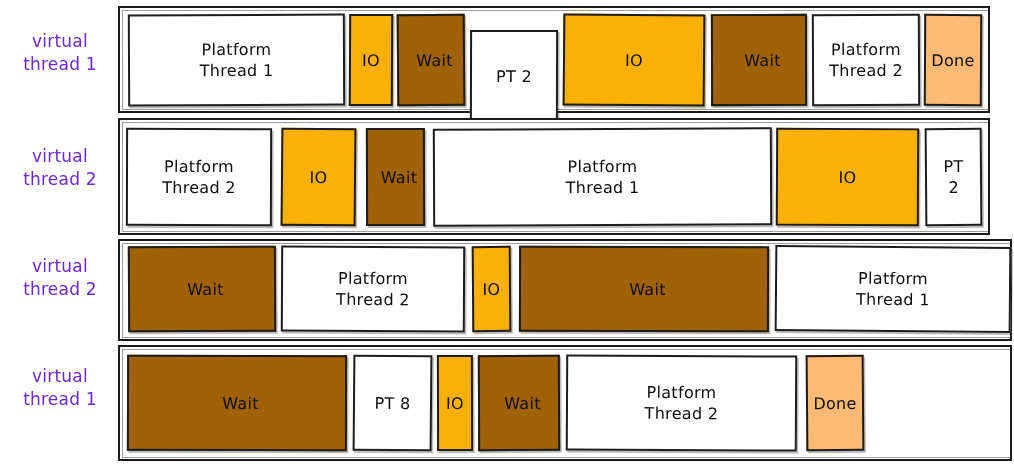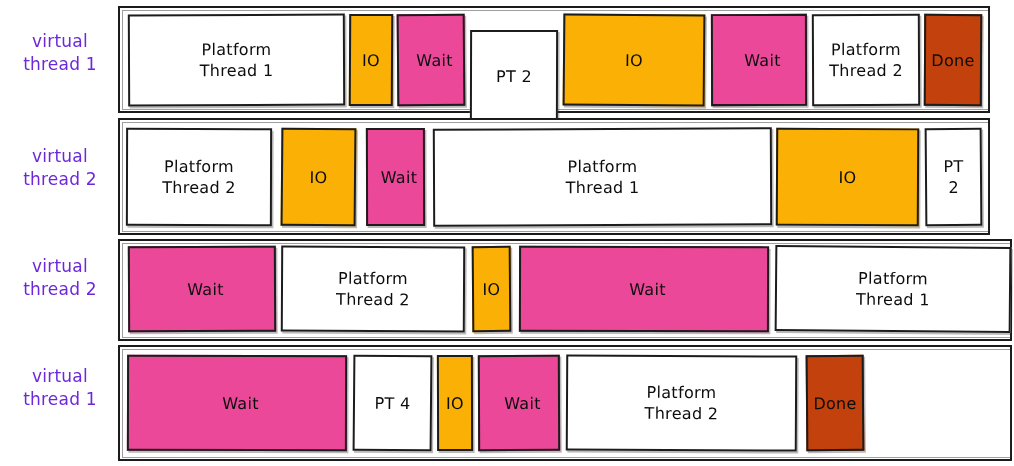--- a/index.html
+++ b/index.html
@@ -50,22 +50,22 @@
     color:#0d0d0d;
     font-size:16px;
     line-height:21px;
     letter-spacing:.3px;
     overflow:hidden;
     box-shadow:1.5px 2px 0 rgba(30,30,30,.30);
   }
   .blk span{display:block;pointer-events:none;}
   .blk.white{background:#ffffff;}
   .blk.orange{background:#FAB005;}
-  .blk.red{background:#ec4899;padding-left:7px;}
-  .blk.green{background:#c2410c;}
+  .blk.red{background:#a16207;padding-left:7px;}
+  .blk.green{background:#fdba74;}
 
   
   .sk1{transform:rotate(-0.25deg);}
   .sk2{transform:rotate(0.3deg);}
   .sk3{transform:rotate(-0.45deg);}
   .sk4{transform:rotate(0.15deg);}
   .sk5{transform:rotate(0.5deg);}
   .sk6{transform:rotate(-0.15deg);}
 </style>
 </head>
@@ -194,21 +194,21 @@
       <span>thread 1</span>
     </div>
     <div class="lane" style="left: 118px; top: 345px; width: 894px; height: 116px;"></div>
     <div class="blk red sk4" style="left: 127px; top: 355px; width: 220px; height: 96px;">
       <div>
         <span>Wait</span>
       </div>
     </div>
     <div class="blk white sk5" style="left: 353px; top: 355px; width: 79px; height: 96px;">
       <div>
-        <span>PT 4</span>
+        <span>PT 8</span>
       </div>
     </div>
     <div class="blk orange sk6" style="left: 437px; top: 355px; width: 36px; height: 96px;">
       <div>
         <span>IO</span>
       </div>
     </div>
     <div class="blk red sk1" style="left: 478px; top: 355px; width: 82px; height: 96px;">
       <div>
         <span>Wait</span>

